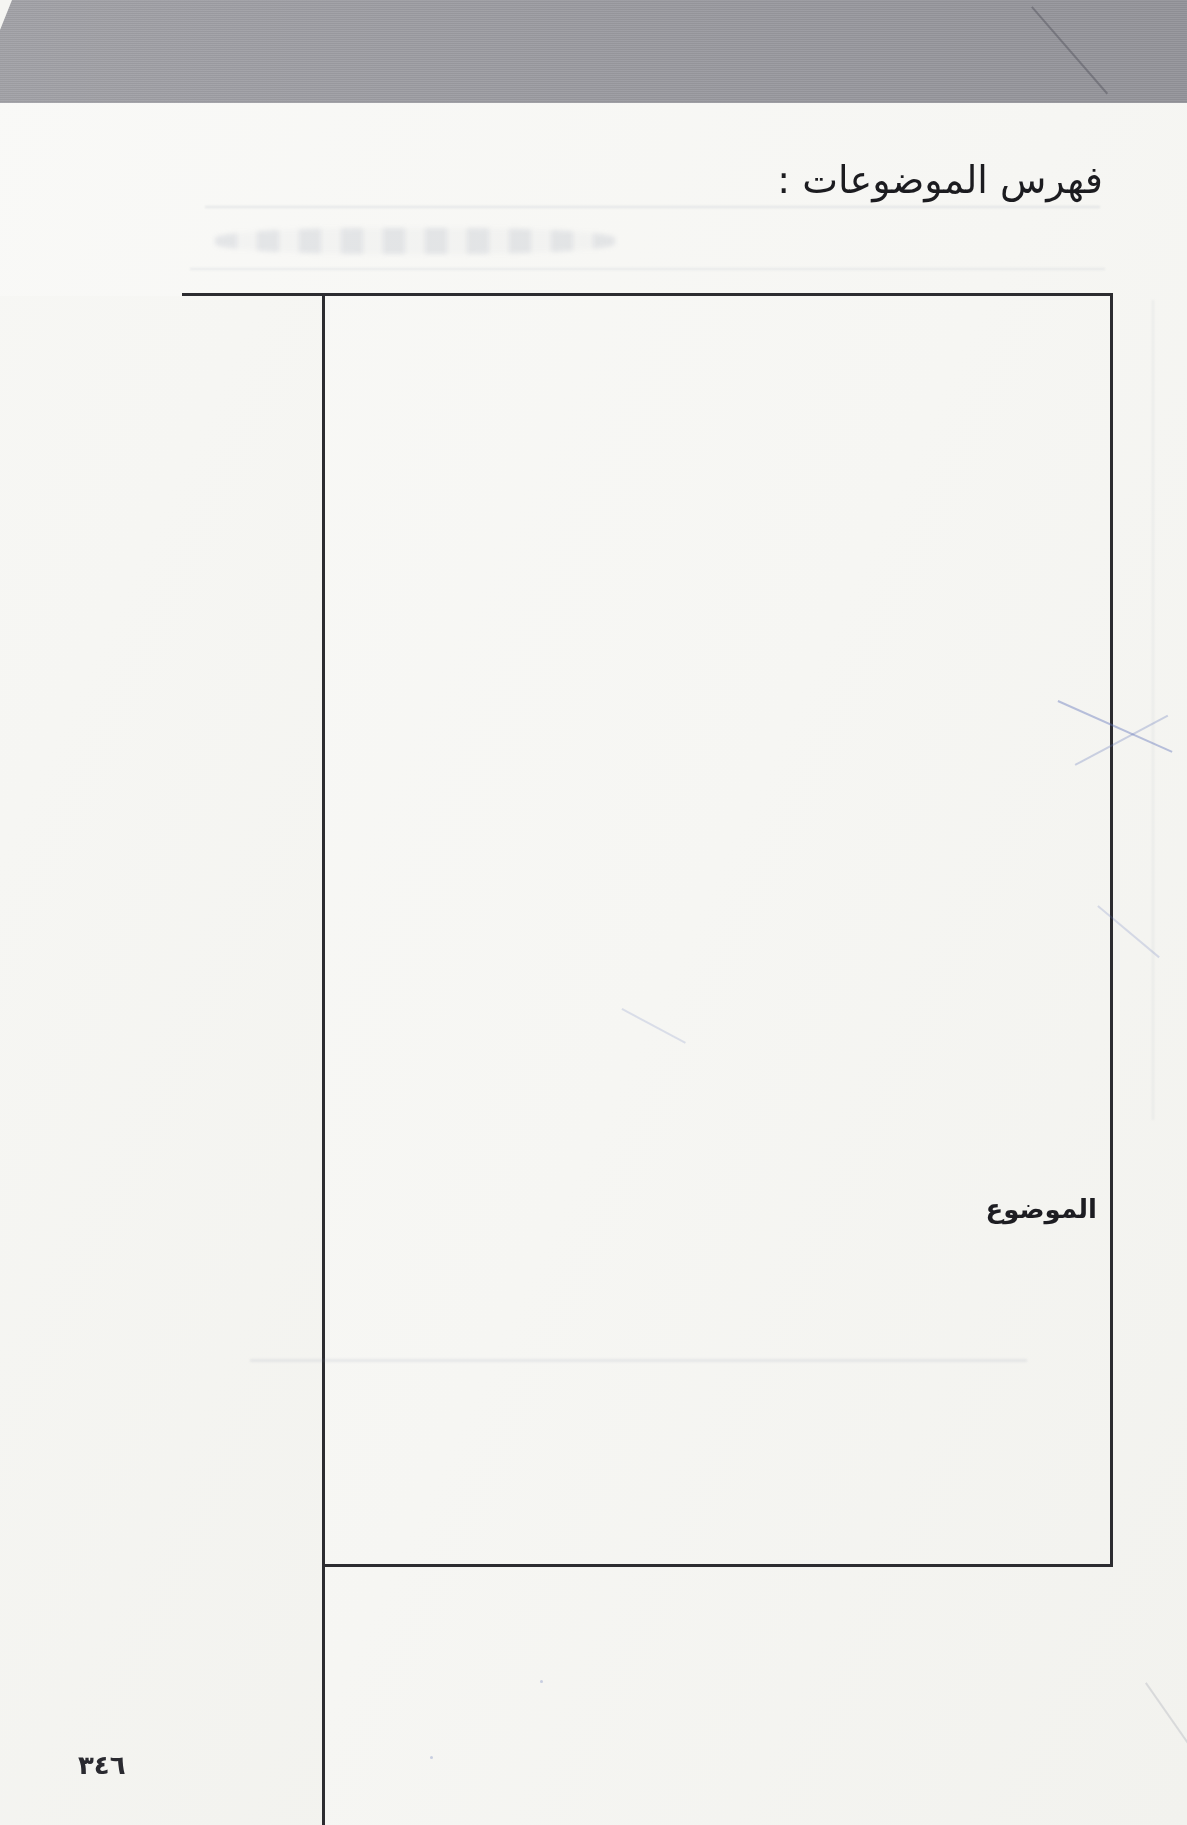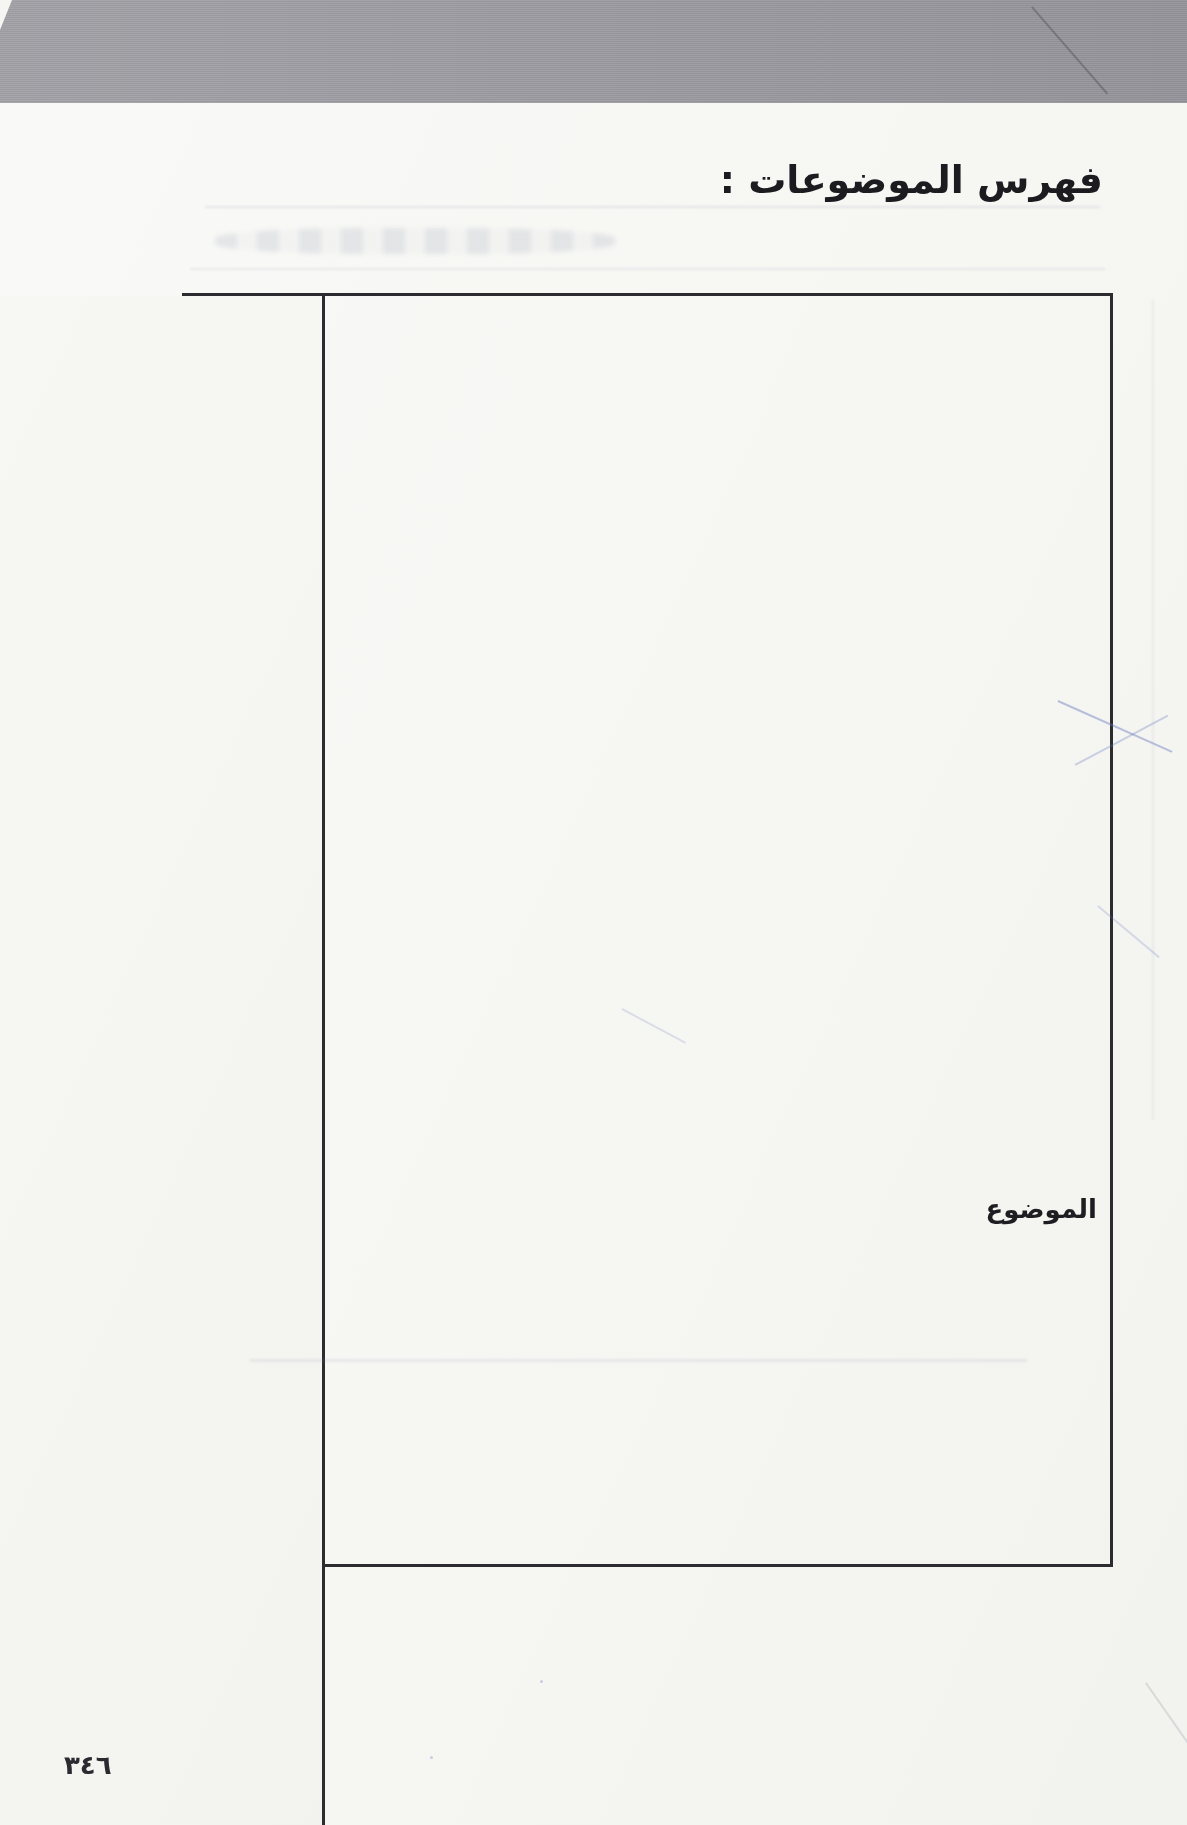--- a/index.html
+++ b/index.html
@@ -25,21 +25,21 @@
     background:#f5f5f2;clip-path:polygon(0 0,100% 0,0 100%);
   }
   .crease{position:absolute;height:1.6px;transform-origin:left center;pointer-events:none;}
   .crease-band{left:1032px;top:6px;width:115px;background:rgba(60,60,72,.35);transform:rotate(49deg);}
   .crease-bottom{left:1146px;top:1682px;width:95px;background:rgba(150,155,170,.28);transform:rotate(55deg);}
 
   
   .title{
     position:absolute;top:158px;right:84px;margin:0;
     direction:rtl;unicode-bidi:plaintext;
-    font-size:38px;font-weight:bold;color:#1c1c20;
+    font-size:38px;font-weight:normal;color:#1c1c20;
   }
 
   
   .ghost-line{position:absolute;height:2px;background:rgba(130,140,160,.17);filter:blur(1px);pointer-events:none;}
   .ghost-line-1{left:205px;top:206px;width:895px;}
   .ghost-line-2{left:190px;top:268px;width:915px;opacity:.85;}
   .ghost-text{
     position:absolute;left:215px;top:228px;width:400px;height:26px;border-radius:40%;
     background:repeating-linear-gradient(90deg, rgba(120,130,155,.16) 0 22px, rgba(120,130,155,.04) 22px 42px);
     filter:blur(2.5px);pointer-events:none;
@@ -89,21 +89,21 @@
   .scribble-1{left:1058px;top:700px;width:125px;transform:rotate(24deg);}
   .scribble-2{left:1075px;top:764px;width:105px;transform:rotate(-28deg);opacity:.7;}
   .scribble-3{left:1098px;top:905px;width:80px;transform:rotate(40deg);opacity:.5;}
   .scribble-4{left:622px;top:1008px;width:72px;transform:rotate(28deg);opacity:.45;}
   .speck{position:absolute;width:3px;height:3px;border-radius:50%;background:rgba(95,115,185,.3);pointer-events:none;}
   .speck-1{left:540px;top:1680px;}
   .speck-2{left:430px;top:1756px;}
 
   
   .folio{
-    position:absolute;left:64px;top:1750px;
+    position:absolute;left:78px;top:1750px;
     font-size:26px;font-weight:bold;color:#2a2a30;direction:rtl;
   }
 </style>
 </head>
 <body>
 
 <div class="page">
 
   <div class="scan-band"></div>
   <div class="crease crease-band"></div>

